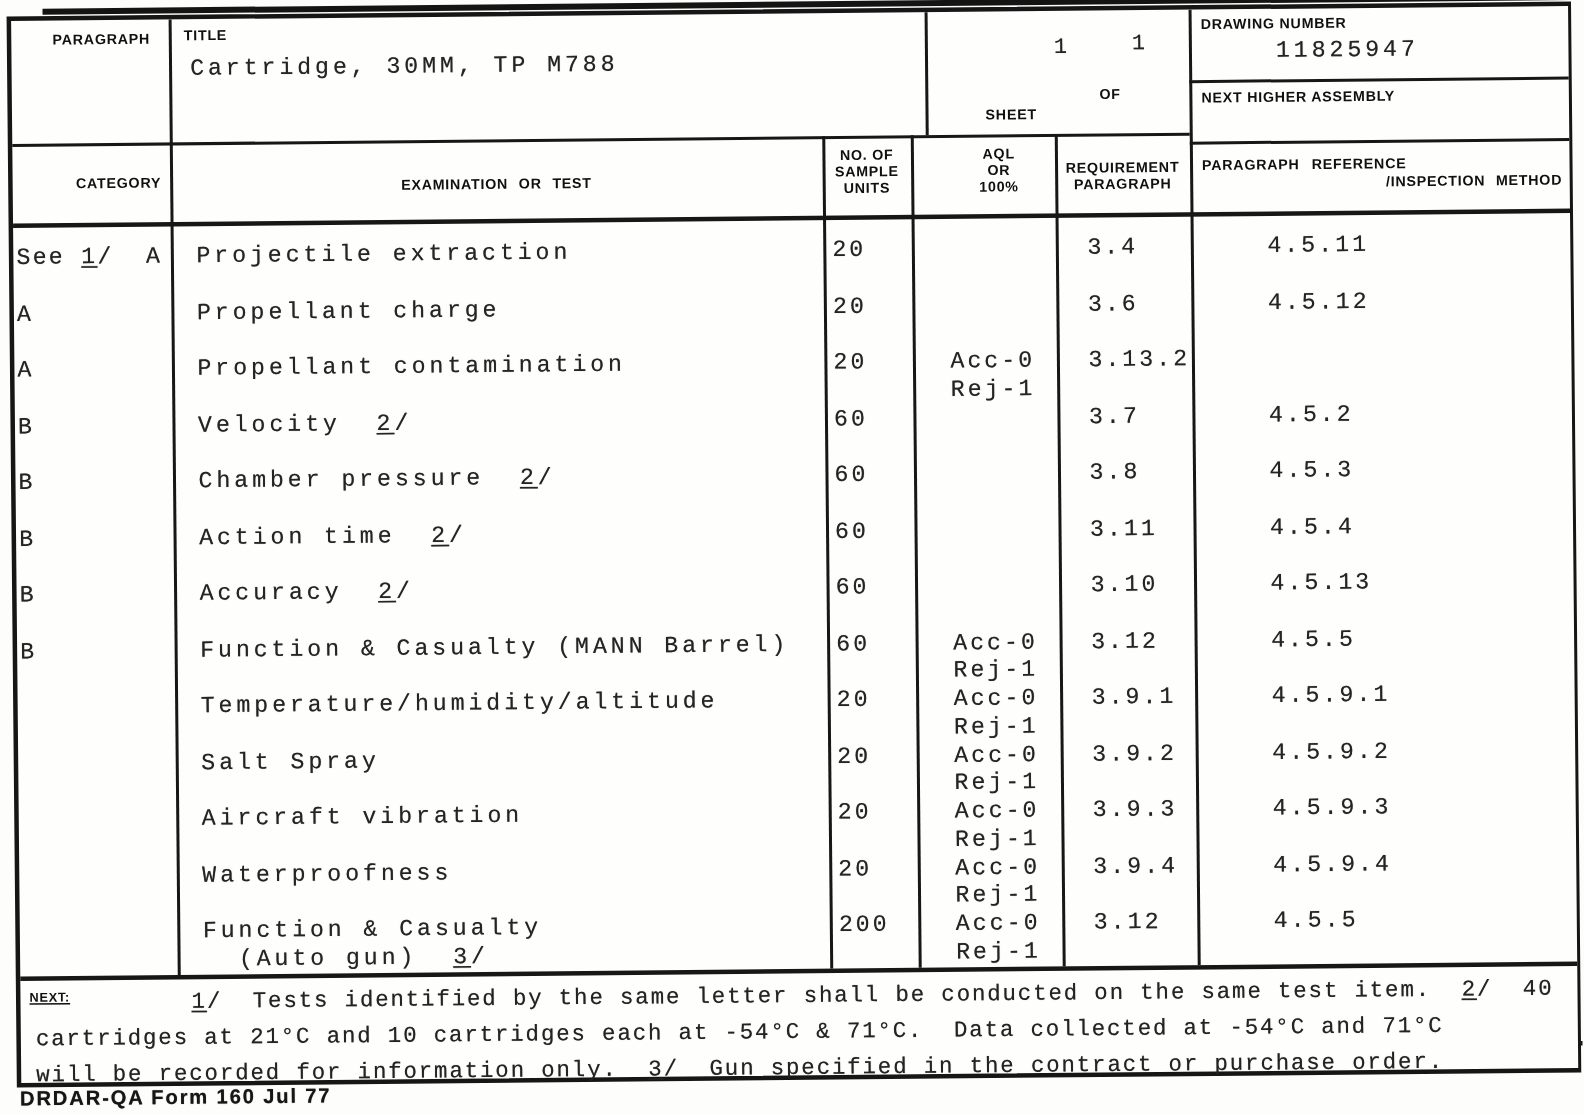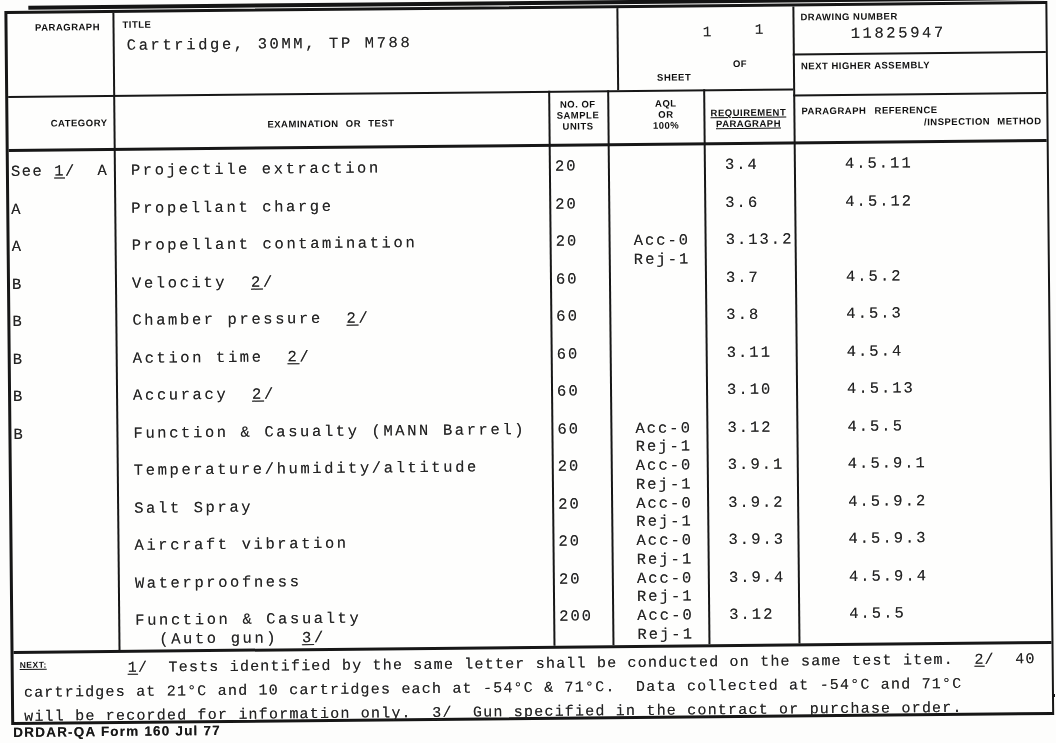--- a/index.html
+++ b/index.html
@@ -105,21 +105,21 @@
       <div class="typed" style="left:800px; top:66px;"></div>
 
       <div class="lbl" style="left:7px; top:104px; width:92px; text-align:right;">CATEGORY</div>
       <div class="lbl" style="left:105px; top:107px; width:435px; text-align:center; word-spacing:4px;">EXAMINATION OR TEST</div>
       <div class="lbl hdr3" style="left:540px; top:90px; width:59px;">NO. OF
 SAMPLE
 UNITS</div>
       <div class="lbl hdr3" style="left:599px; top:90px; width:117px;">AQL
 OR
 100%</div>
-      <div class="lbl hdr3" style="left:695px; top:100px; width:90px;text-decoration:underline;">REQUIREMENT
+      <div class="lbl hdr3" style="left:695px; top:100px; width:90px;">REQUIREMENT
 PARAGRAPH</div>
       <div class="lbl" style="left:793px; top:99px; word-spacing:5px;">PARAGRAPH REFERENCE</div>
       <div class="lbl" style="left:793px; top:111px; width:240px; text-align:right; word-spacing:4px;">/INSPECTION METHOD</div>
 
       <div class="rows">
           <div class="trow">
             <div class="cell c-cat">See <span class="fn">1</span>/  A</div>
             <div class="cell c-test">Projectile extraction</div>
             <div class="cell c-n">20</div>
             <div class="cell c-aql"></div>

